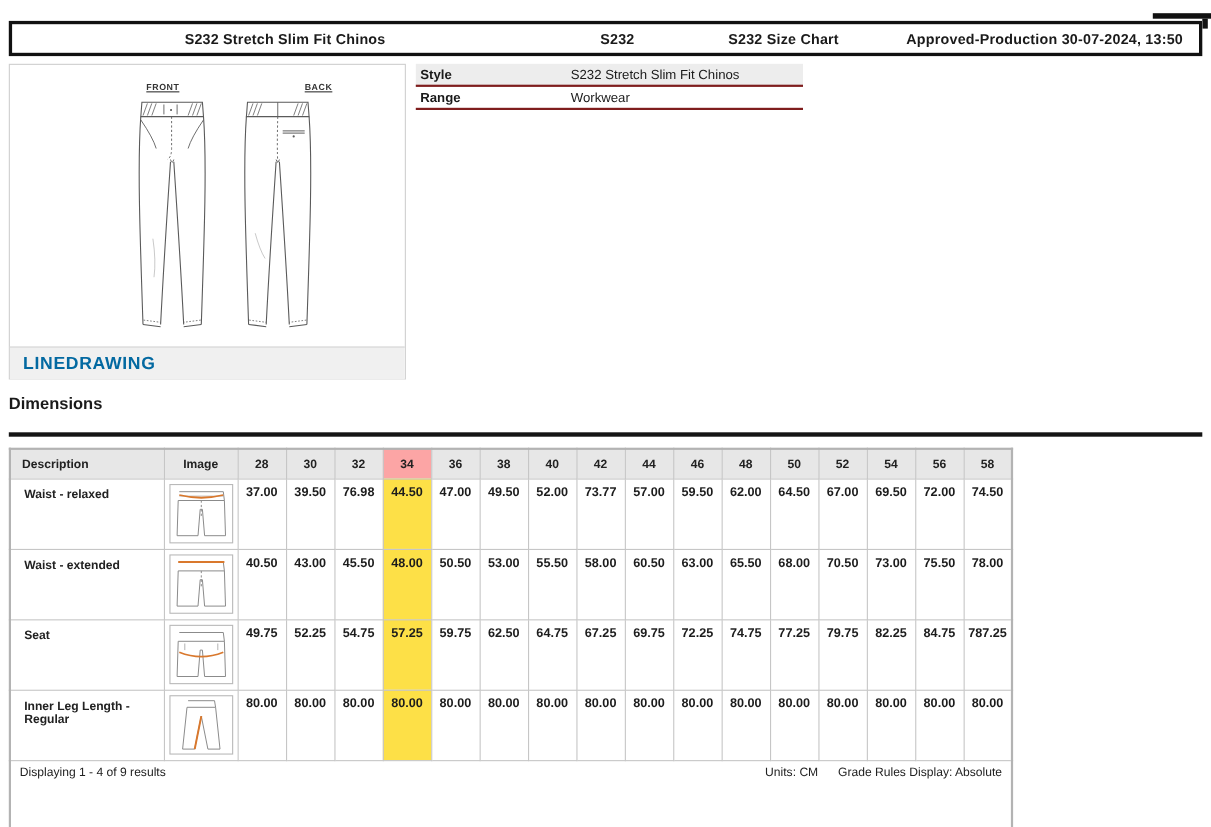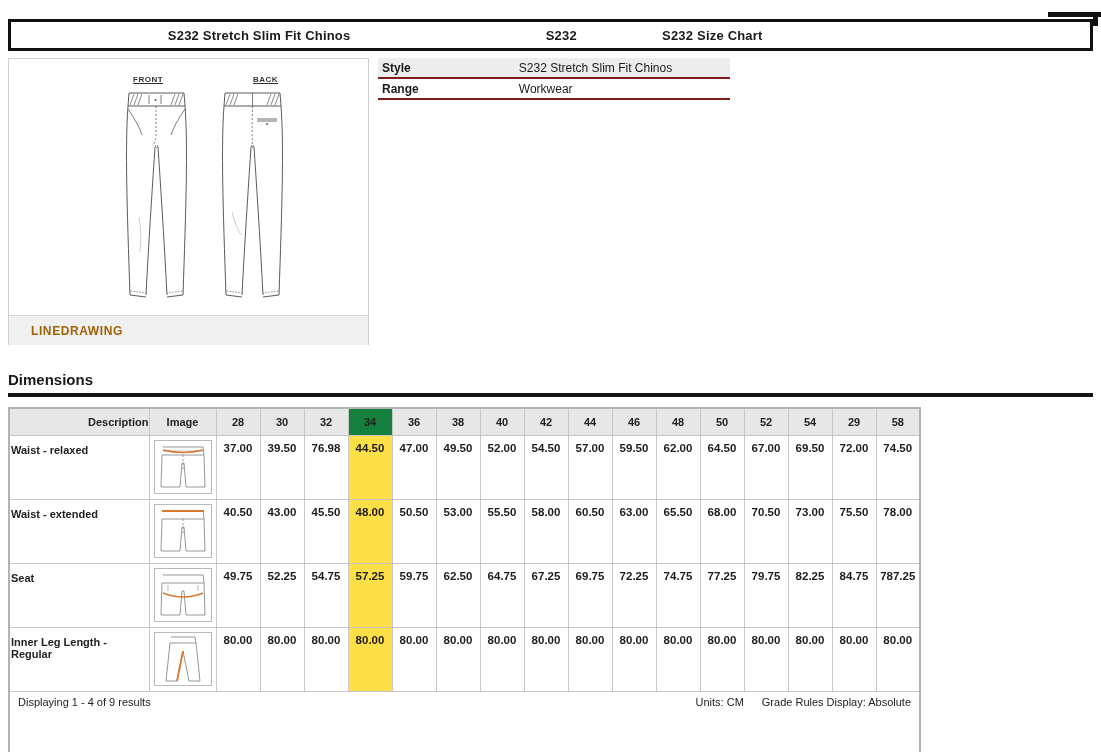--- a/index.html
+++ b/index.html
@@ -22,75 +22,76 @@
   .header-box .cell { text-align:center; font-weight:bold; font-size:13px; letter-spacing:.2px; white-space:nowrap; }
   .hc1 { flex:0 0 46%; } .hc2 { flex:0 0 10%; } .hc3 { flex:0 0 18%; } .hc4 { flex:0 0 26%; }
 
   
   .drawing-box {
     position:absolute; left:8px; top:58px; width:361px; height:287px;
     border:1px solid #cfcfcf; background:#fff;
   }
   .drawing-area { position:relative; height:256px; }
   .view-label { position:absolute; top:16px; font-size:8px; font-weight:bold; color:#333; letter-spacing:.5px;text-decoration:underline; }
-  .front-label { left:124px; } .back-label { left:216px;padding-left:28px; }
+  .front-label { left:124px; } .back-label { left:240px;padding-left:28px; }
   .front-svg { position:absolute; left:100px; top:28px; }
   .back-svg  { position:absolute; left:196px; top:28px; }
   .drawing-caption {
     height:30px; border-top:1px solid #d6d6d6; background:#f0f0f0;
-    display:flex; align-items:center; padding-left:22px;
-    font-size:12px; font-weight:bold; letter-spacing:.6px; color:#a16207;
+    display:flex; align-items:center; padding-left:12px;
+    font-size:16px; font-weight:bold; letter-spacing:.6px; color:#0369a1;
   }
 
   
   .info-panel { position:absolute; left:378px; top:58px; width:715px; display:flex; gap:9px; }
   .info-col { display:flex; flex-direction:column; }
   .info-col.left { width:352px; } .info-col.right { width:354px; }
   .info-row { height:21px; display:flex; align-items:center; border-bottom:2px solid #7f1d1d; font-size:12px; }
   .info-row.gray { background:#ededed; }
   .info-label { width:40%; font-weight:bold; padding-left:4px; }
   .info-value { width:60%; }
 
   
-  .dims-title { position:absolute; left:8px; top:371px; font-size:15px; font-weight:bold; }
+  .dims-title { position:absolute; left:8px; top:359px; font-size:15px; font-weight:bold; }
   .dims-rule  { position:absolute; left:8px; top:393px; width:1085px; height:4px; background:#151515; }
 
   table.dims {
     position:absolute; left:8px; top:407px;
     border-collapse:collapse; table-layout:fixed;
     border:2px solid #b3b3b3; background:#fff;
   }
   table.dims th, table.dims td { border:1px solid #c6c6c6; }
   table.dims th {
     height:27px; background:#e7e7e7; font-size:11px; font-weight:bold; text-align:center; color:#222;
   }
-  table.dims th.desc-h { width:140px; text-align:right; padding-left:0; }
+  table.dims th.desc-h { width:140px; text-align:left; padding-left:10px; }
   table.dims th.img-h  { width:67px;margin-top:37px; }
   table.dims th.size-h { width:44px; }
-  table.dims th.hl { background:#15803d; }
+  table.dims th.hl { background:#fca5a5; }
   table.dims td { height:64px; vertical-align:top; }
-  td.desc-cell { font-size:11px; font-weight:bold; padding:8px 4px 0 1px; color:#222;margin-top:24px; }
+  td.desc-cell { font-size:11px; font-weight:bold; padding:8px 4px 0 12px; color:#222;margin-top:24px; }
   td.img-cell  { text-align:center; padding-top:4px; }
   td.val-cell  { text-align:center; padding-top:6px; font-size:11.5px; font-weight:bold; color:#1c1c1c; }
   td.val-cell.hl { background:#fde047; }
   .thumb { display:inline-block; width:58px; height:54px; border:1px solid #b9b9b9; background:#fff; }
 
   td.footer-cell { height:21px; padding:0 8px; }
   .tfoot-inner { display:flex; justify-content:space-between; align-items:center; height:20px; font-size:11px; color:#222;gap:17px; }
   .tfoot-right { display:flex; gap:18px;margin-left:32px; }
 </style>
 </head>
 <body>
 
 <div class="crop-mark"></div>
 
 <div class="header-box">
   <div class="cell hc1">S232 Stretch Slim Fit Chinos</div>
   <div class="cell hc2">S232</div>
   <div class="cell hc3">S232 Size Chart</div>
+  <div class="cell hc4">Approved-Production 30-07-2024, 13:50</div>
 </div>
 
 <div class="drawing-box">
   <div class="drawing-area">
     <span class="view-label front-label">FRONT</span>
     <span class="view-label back-label">BACK</span>
 
     <svg class="front-svg" width="95" height="220" viewBox="0 0 95 220">
       <g fill="none" stroke="#5a5a5a" stroke-width="1">
         <path d="M20,6 L75,6 L76,19 L19,19 Z"></path>
@@ -163,21 +164,21 @@
         <th class="size-h">36</th>
         <th class="size-h">38</th>
         <th class="size-h">40</th>
         <th class="size-h">42</th>
         <th class="size-h">44</th>
         <th class="size-h">46</th>
         <th class="size-h">48</th>
         <th class="size-h">50</th>
         <th class="size-h">52</th>
         <th class="size-h">54</th>
-        <th class="size-h">29</th>
+        <th class="size-h">56</th>
         <th class="size-h">58</th>
       </tr>
     </thead>
   <tbody>
       <tr>
         <td class="desc-cell">Waist - relaxed</td>
         <td class="img-cell"><span class="thumb"><svg width="56" height="52" viewBox="0 0 56 52">
               <g fill="none" stroke="#8a8a8a" stroke-width="0.9">
       <path d="M8,6 L48,6 L49,14 L7,14"></path>
                 <path d="M7,14 L6,46 L25,46 L27,22 L29,22 L31,46 L50,46 L49,14"></path>
@@ -186,21 +187,21 @@
               </g>
       <path d="M8,9 Q28,14 48,9" fill="none" stroke="#d9782d" stroke-width="1.6"></path>
             </svg></span></td>
         <td class="val-cell">37.00</td>
         <td class="val-cell">39.50</td>
         <td class="val-cell">76.98</td>
         <td class="val-cell hl">44.50</td>
         <td class="val-cell">47.00</td>
         <td class="val-cell">49.50</td>
         <td class="val-cell">52.00</td>
-        <td class="val-cell">54.50</td>
+        <td class="val-cell">73.77</td>
         <td class="val-cell">57.00</td>
         <td class="val-cell">59.50</td>
         <td class="val-cell">62.00</td>
         <td class="val-cell">64.50</td>
         <td class="val-cell">67.00</td>
         <td class="val-cell">69.50</td>
         <td class="val-cell">72.00</td>
         <td class="val-cell">74.50</td>
       </tr>
       <tr>

